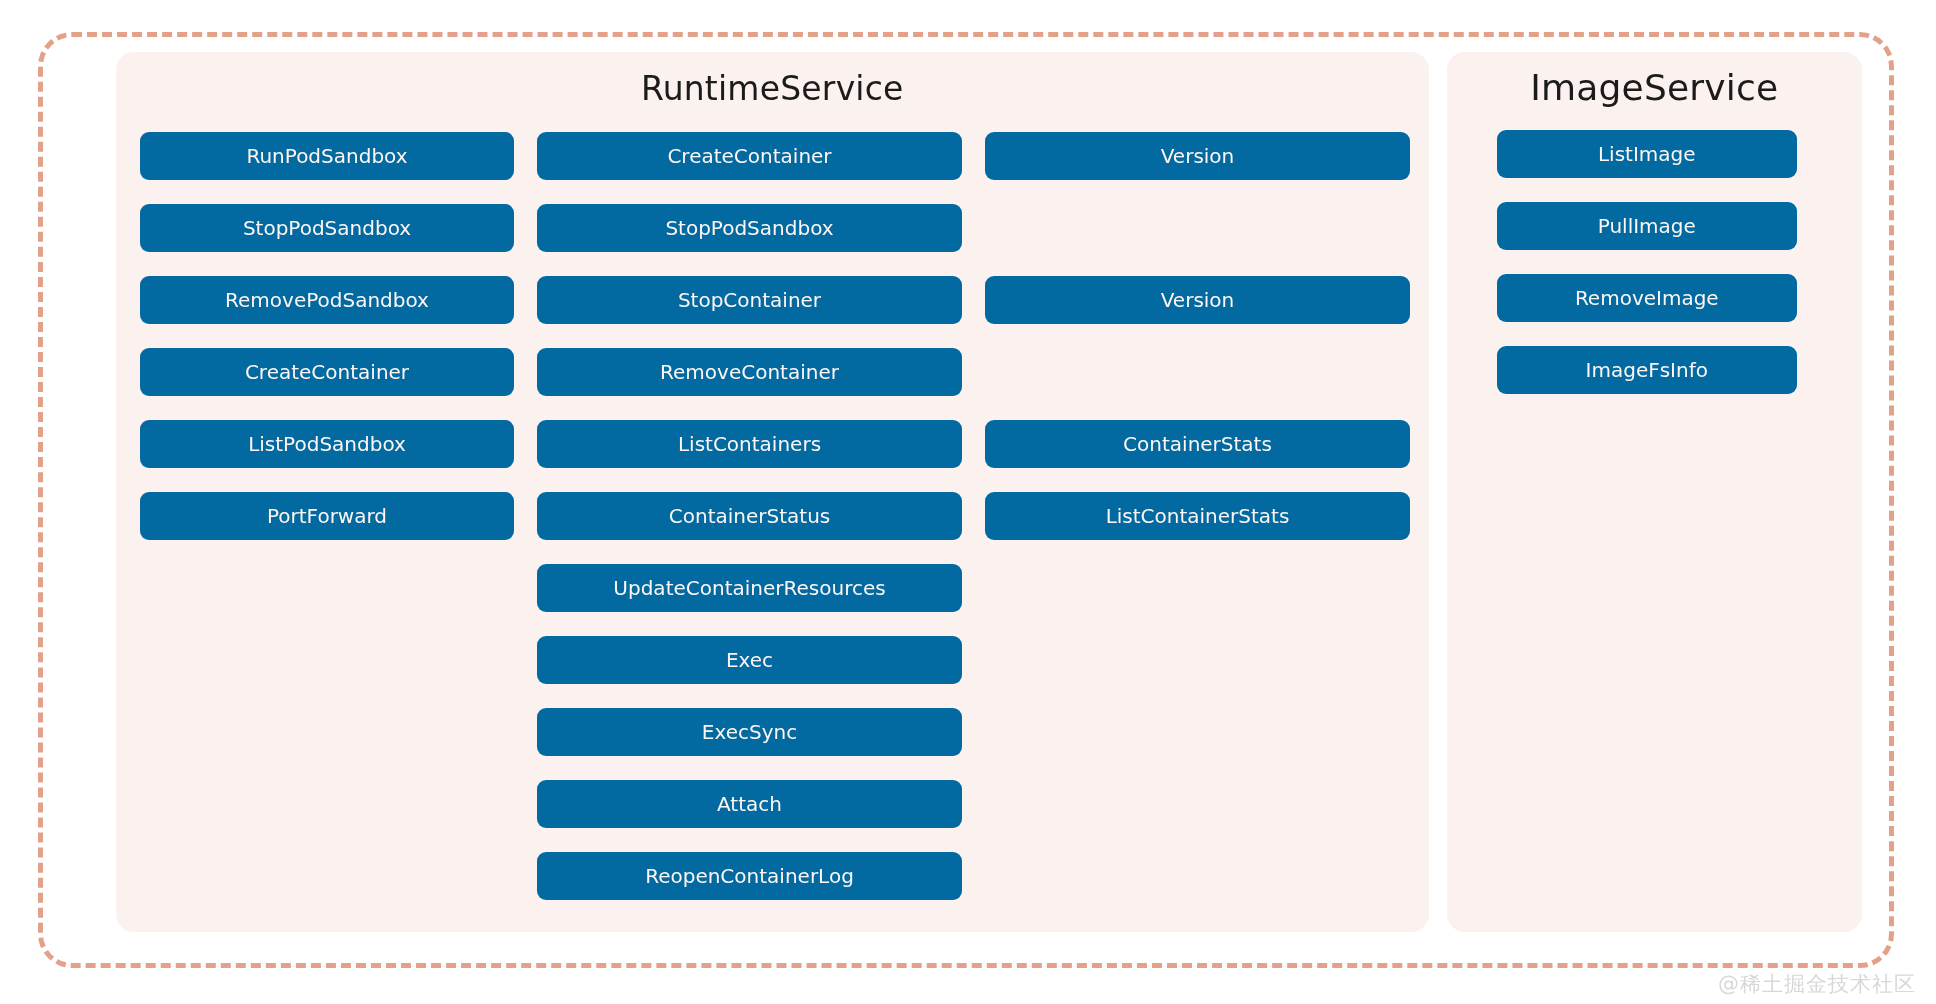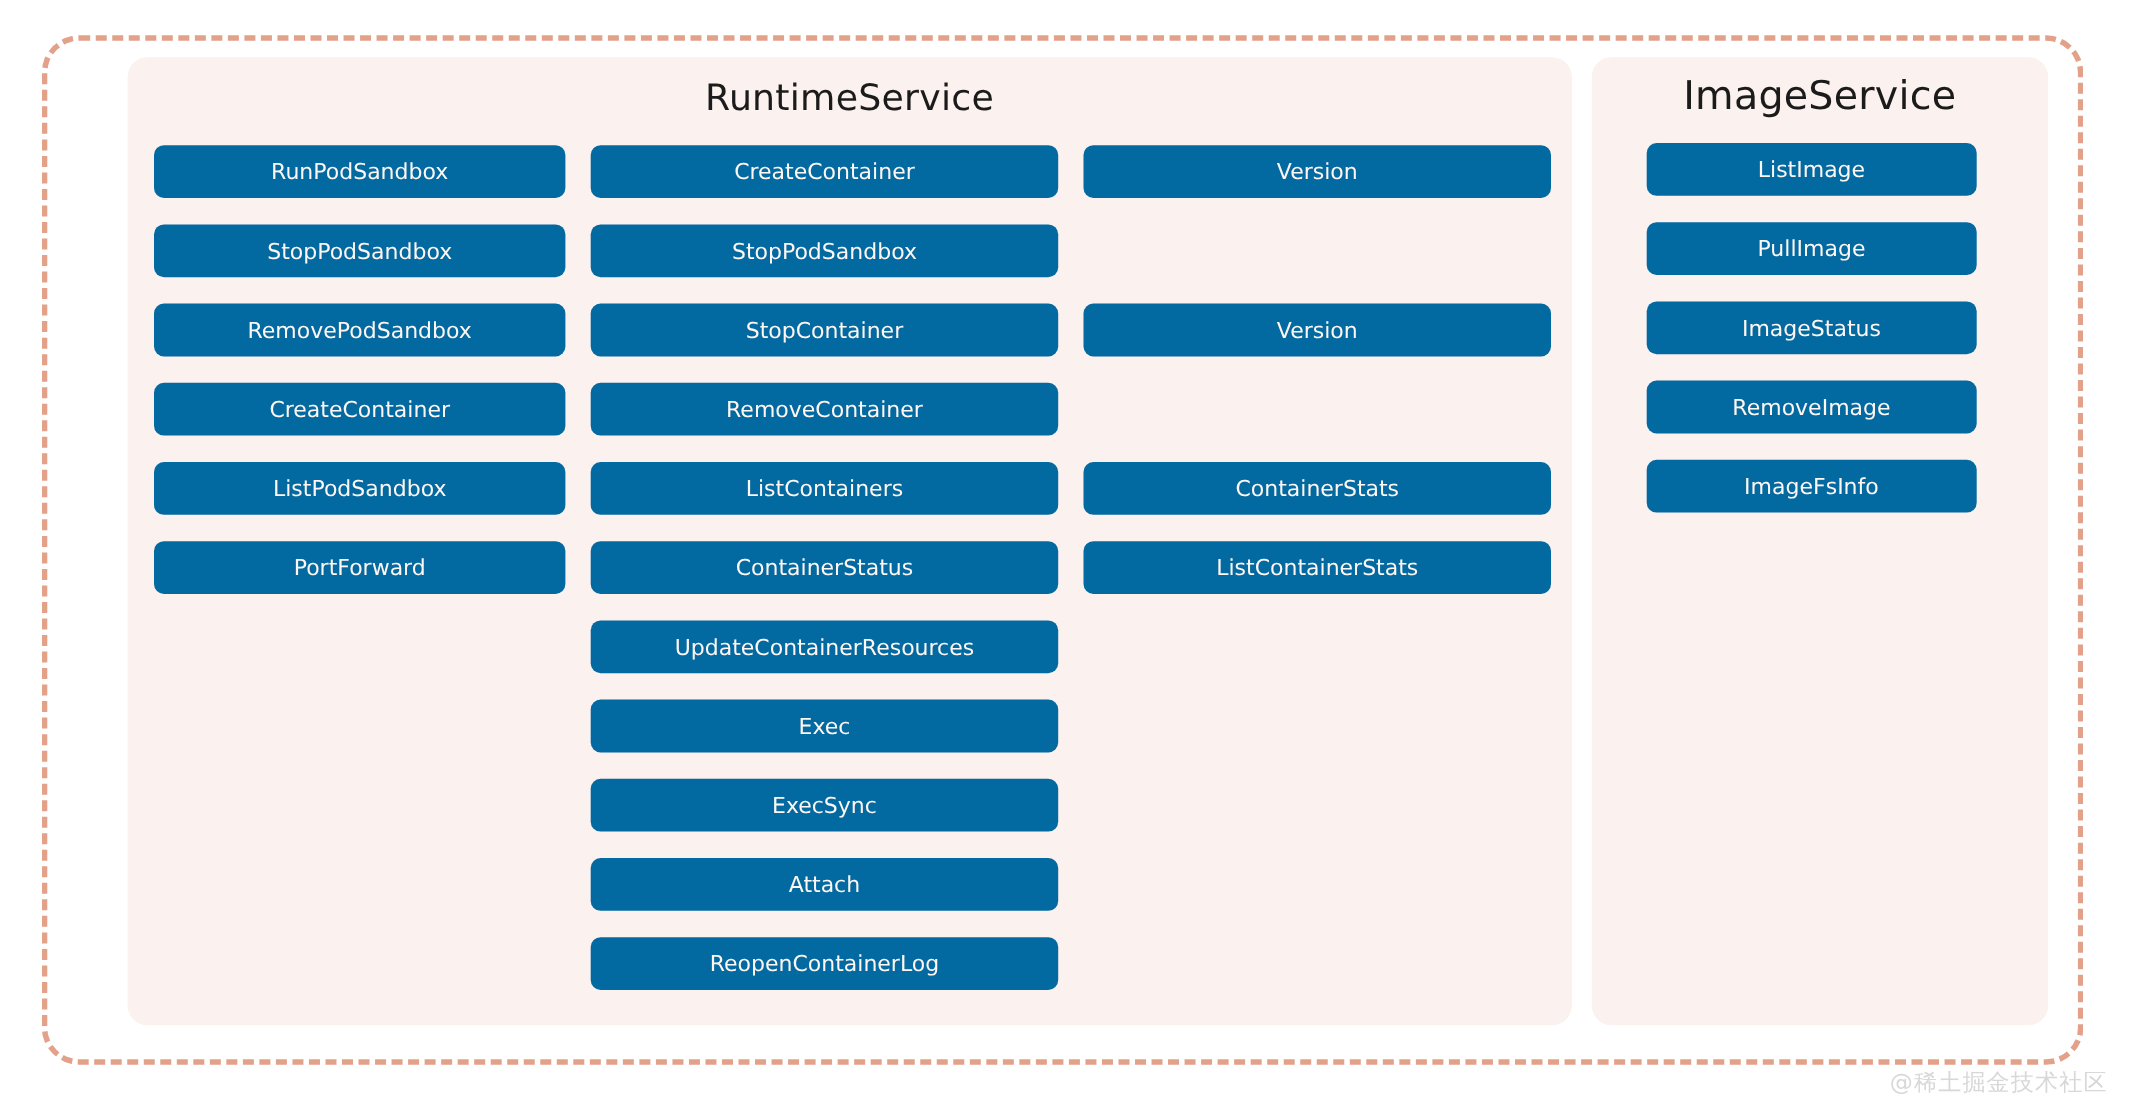--- a/index.html
+++ b/index.html
@@ -199,21 +199,20 @@
 
       </div>
     </div>
 
     <div class="panel" id="panel-image">
       <div class="panel-title">ImageService</div>
       <div class="columns">
         <div class="column col-img">
           <div class="pill">ListImage</div>
           <div class="pill">PullImage</div>
-          <div class="pill">ImageStatus</div>
           <div class="pill">RemoveImage</div>
           <div class="pill">ImageFsInfo</div>
         </div>
       </div>
     </div>
 
   </div>
 
   <div id="watermark">@稀土掘金技术社区</div>
 

